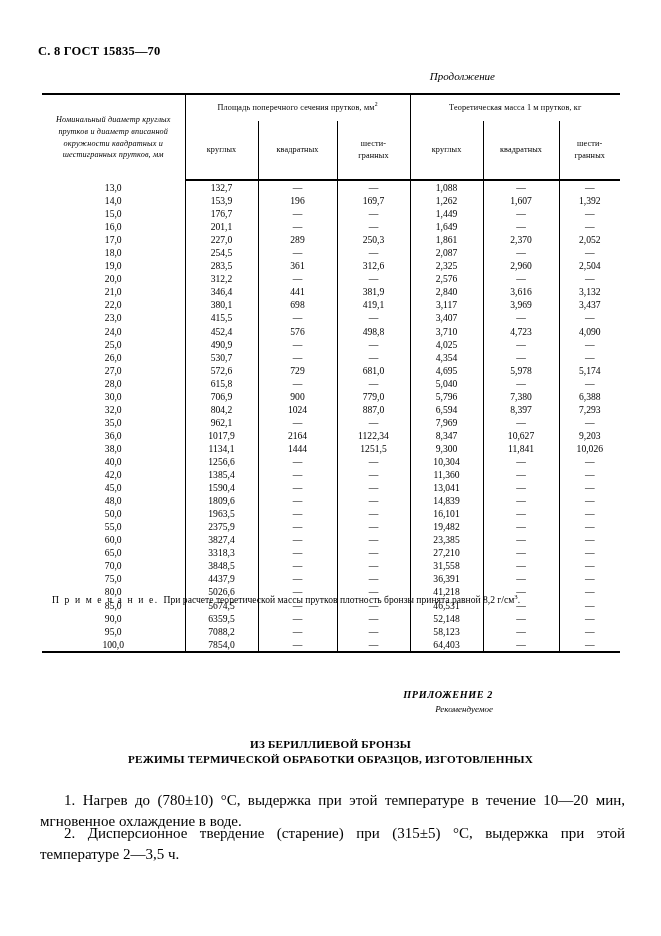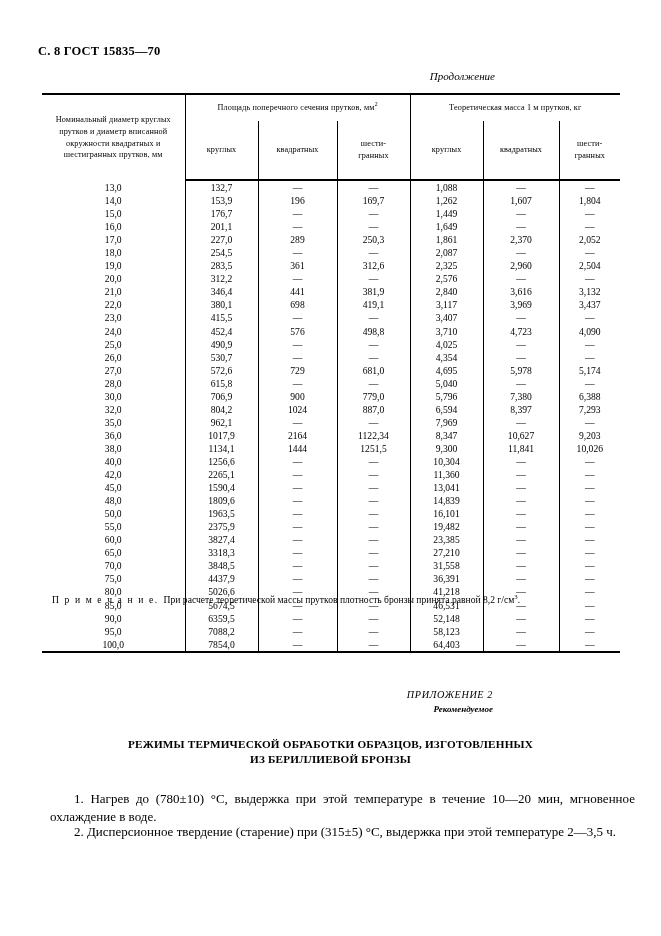--- a/index.html
+++ b/index.html
@@ -70,20 +70,21 @@
     letter-spacing: 0.15px;
   }
   .hd-top-group {
     height: 26px;
   }
   .hd-sub {
     height: 58px;
   }
   .hd-tall {
     height: 84px;
+    font-style: italic;
   }
 
   .rule-top td { border-top: 2.2px solid #000; }
   .rule-head-bottom td { border-bottom: 2.2px solid #000; }
   .rule-bottom td { border-bottom: 2.2px solid #000; }
 
   .vl { border-left: 1px solid #000; }
   .vr { border-right: 1px solid #000; }
 
   
@@ -114,40 +115,40 @@
   
   .appendix-label {
     position: absolute;
     right: 40px;
     top: 688px;
     text-align: right;
     font-size: 10.2px;
     font-style: italic;
     line-height: 1.45;
   }
-  .appendix-label .a1 { font-weight: normal; letter-spacing: 0.6px; margin-left: 30px; }
-  .appendix-label .a2 { font-size: 9px; font-weight: bold; }
+  .appendix-label .a1 { font-weight: bold; letter-spacing: 0.6px; margin-left: 30px; }
+  .appendix-label .a2 { font-size: 9px; }
 
   .app-title {
     position: absolute;
     left: 40px;
     top: 737px;
     width: 581px;
     text-align: center;
     font-size: 11.2px;
     font-weight: bold;
     line-height: 1.33;
     letter-spacing: 0.2px;
   }
 
   .para {
     position: absolute;
-    left: 50px;
+    left: 40px;
     width: 585px;
-    font-size: 13px;
+    font-size: 15px;
     line-height: 1.42;
     text-align: justify;
   }
   .para .ind { padding-left: 24px; display: inline; }
   #para1 { top: 790px; }
   #para2 { top: 823px; }
 </style>
 </head>
 <body>
 
@@ -193,21 +194,21 @@
             <td class="dc vl">—</td>
             <td class="dc vl">—</td>
           </tr>
           <tr>
             <td class="dc vr">14,0</td>
             <td class="dc">153,9</td>
             <td class="dc vl">196</td>
             <td class="dc vl vr">169,7</td>
             <td class="dc">1,262</td>
             <td class="dc vl">1,607</td>
-            <td class="dc vl">1,804</td>
+            <td class="dc vl">1,392</td>
           </tr>
           <tr>
             <td class="dc vr">15,0</td>
             <td class="dc">176,7</td>
             <td class="dc vl">—</td>
             <td class="dc vl vr">—</td>
             <td class="dc">1,449</td>
             <td class="dc vl">—</td>
             <td class="dc vl">—</td>
           </tr>
@@ -377,21 +378,21 @@
             <td class="dc vr">40,0</td>
             <td class="dc">1256,6</td>
             <td class="dc vl">—</td>
             <td class="dc vl vr">—</td>
             <td class="dc">10,304</td>
             <td class="dc vl">—</td>
             <td class="dc vl">—</td>
           </tr>
           <tr>
             <td class="dc vr">42,0</td>
-            <td class="dc">2265,1</td>
+            <td class="dc">1385,4</td>
             <td class="dc vl">—</td>
             <td class="dc vl vr">—</td>
             <td class="dc">11,360</td>
             <td class="dc vl">—</td>
             <td class="dc vl">—</td>
           </tr>
           <tr>
             <td class="dc vr">45,0</td>
             <td class="dc">1590,4</td>
             <td class="dc vl">—</td>
@@ -513,20 +514,20 @@
   </div>
 
   <div class="note"><span class="spaced">П р и м е ч а н и е.</span>&nbsp; <span>При расчете теоретической массы прутков плотность бронзы принята равной 8,2 г/см</span><sup>3</sup><span>.</span></div>
 
   <div class="appendix-label">
     <div class="a1">ПРИЛОЖЕНИЕ 2</div>
     <div class="a2">Рекомендуемое</div>
   </div>
 
   <div class="app-title">
+    <div>ИЗ БЕРИЛЛИЕВОЙ БРОНЗЫ</div>
     <div>РЕЖИМЫ ТЕРМИЧЕСКОЙ ОБРАБОТКИ ОБРАЗЦОВ, ИЗГОТОВЛЕННЫХ</div>
-    <div>ИЗ БЕРИЛЛИЕВОЙ БРОНЗЫ</div>
   </div>
 
   <div class="para" id="para1"><span class="ind"></span><span>1. Нагрев до (780±10) °С, выдержка при этой температуре в течение 10—20 мин, мгновенное охлаждение в воде.</span></div>
   <div class="para" id="para2"><span class="ind"></span><span>2. Дисперсионное твердение (старение) при (315±5) °С, выдержка при этой температуре 2—3,5 ч.</span></div>
 
 </div>
 
 </body></html>

